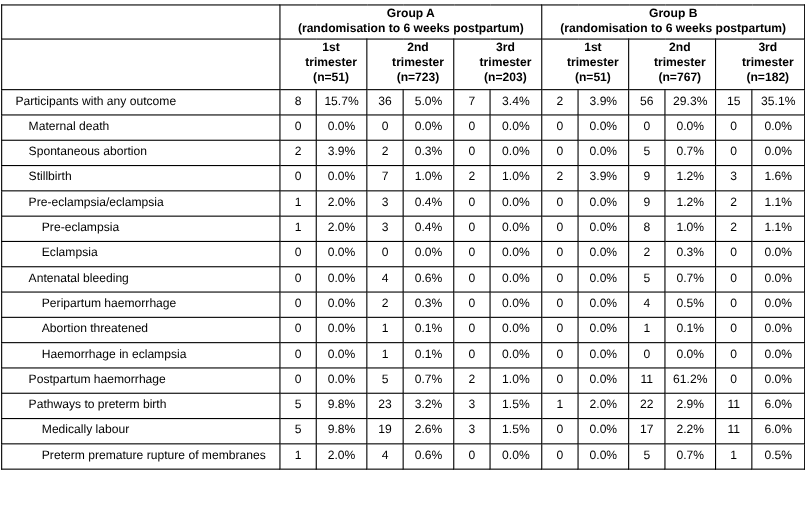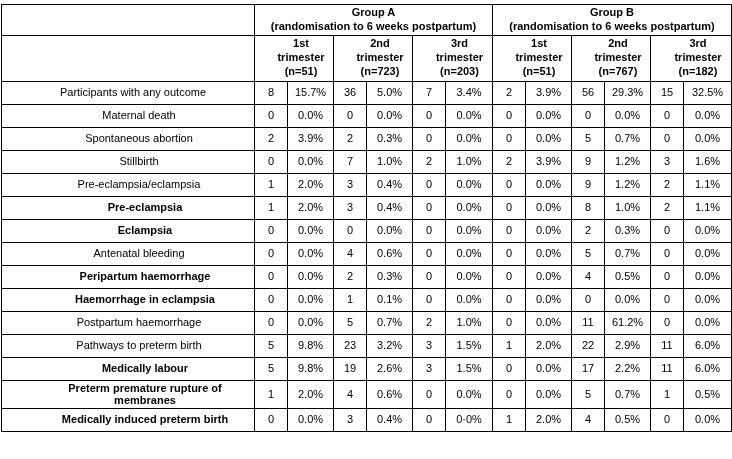--- a/index.html
+++ b/index.html
@@ -30,24 +30,24 @@
   }
   thead th {
     font-weight: bold;
     text-align: center;
     white-space: pre-line;
     line-height: 1.25;
   }
   tr.group-row th { height: 29px; }
   tr.trimester-row th { height: 46px; padding-left: 16px; }
   tbody td { height: 23px; line-height: 1.15; }
-  td.label-cell { text-align: center; }
+  td.label-cell { text-align: left; }
   td.indent-0 { padding-left: 12px; }
   td.indent-1 { padding-left: 24px; }
-  td.indent-2 { padding-left: 36px; font-weight: bold; }
+  td.indent-2 { padding-left: 36px; }
   td.num-cell, td.pct-cell { text-align: center; }
 </style>
 </head>
 <body>
 
 <div class="page">
   <table>
     <colgroup>
       <col style="width:253px">
       <col style="width:33px">
@@ -100,21 +100,21 @@
           <td class="pct-cell">15.7%</td>
           <td class="num-cell">36</td>
           <td class="pct-cell">5.0%</td>
           <td class="num-cell">7</td>
           <td class="pct-cell">3.4%</td>
           <td class="num-cell">2</td>
           <td class="pct-cell">3.9%</td>
           <td class="num-cell">56</td>
           <td class="pct-cell">29.3%</td>
           <td class="num-cell">15</td>
-          <td class="pct-cell">32.5%</td>
+          <td class="pct-cell">35.1%</td>
         </tr>
         <tr>
           <td class="label-cell indent-1">Maternal death</td>
           <td class="num-cell">0</td>
           <td class="pct-cell">0.0%</td>
           <td class="num-cell">0</td>
           <td class="pct-cell">0.0%</td>
           <td class="num-cell">0</td>
           <td class="pct-cell">0.0%</td>
           <td class="num-cell">0</td>
@@ -219,20 +219,35 @@
           <td class="num-cell">0</td>
           <td class="pct-cell">0.0%</td>
           <td class="num-cell">2</td>
           <td class="pct-cell">0.3%</td>
           <td class="num-cell">0</td>
           <td class="pct-cell">0.0%</td>
           <td class="num-cell">0</td>
           <td class="pct-cell">0.0%</td>
           <td class="num-cell">4</td>
           <td class="pct-cell">0.5%</td>
+          <td class="num-cell">0</td>
+          <td class="pct-cell">0.0%</td>
+        </tr>
+        <tr>
+          <td class="label-cell indent-2">Abortion threatened</td>
+          <td class="num-cell">0</td>
+          <td class="pct-cell">0.0%</td>
+          <td class="num-cell">1</td>
+          <td class="pct-cell">0.1%</td>
+          <td class="num-cell">0</td>
+          <td class="pct-cell">0.0%</td>
+          <td class="num-cell">0</td>
+          <td class="pct-cell">0.0%</td>
+          <td class="num-cell">1</td>
+          <td class="pct-cell">0.1%</td>
           <td class="num-cell">0</td>
           <td class="pct-cell">0.0%</td>
         </tr>
         <tr>
           <td class="label-cell indent-2">Haemorrhage in eclampsia</td>
           <td class="num-cell">0</td>
           <td class="pct-cell">0.0%</td>
           <td class="num-cell">1</td>
           <td class="pct-cell">0.1%</td>
           <td class="num-cell">0</td>
@@ -297,30 +312,15 @@
           <td class="pct-cell">0.6%</td>
           <td class="num-cell">0</td>
           <td class="pct-cell">0.0%</td>
           <td class="num-cell">0</td>
           <td class="pct-cell">0.0%</td>
           <td class="num-cell">5</td>
           <td class="pct-cell">0.7%</td>
           <td class="num-cell">1</td>
           <td class="pct-cell">0.5%</td>
         </tr>
-        <tr>
-          <td class="label-cell indent-2">Medically induced preterm birth</td>
-          <td class="num-cell">0</td>
-          <td class="pct-cell">0.0%</td>
-          <td class="num-cell">3</td>
-          <td class="pct-cell">0.4%</td>
-          <td class="num-cell">0</td>
-          <td class="pct-cell">0·0%</td>
-          <td class="num-cell">1</td>
-          <td class="pct-cell">2.0%</td>
-          <td class="num-cell">4</td>
-          <td class="pct-cell">0.5%</td>
-          <td class="num-cell">0</td>
-          <td class="pct-cell">0.0%</td>
-        </tr>
       </tbody>
   </table>
 </div>
 
 </body></html>

